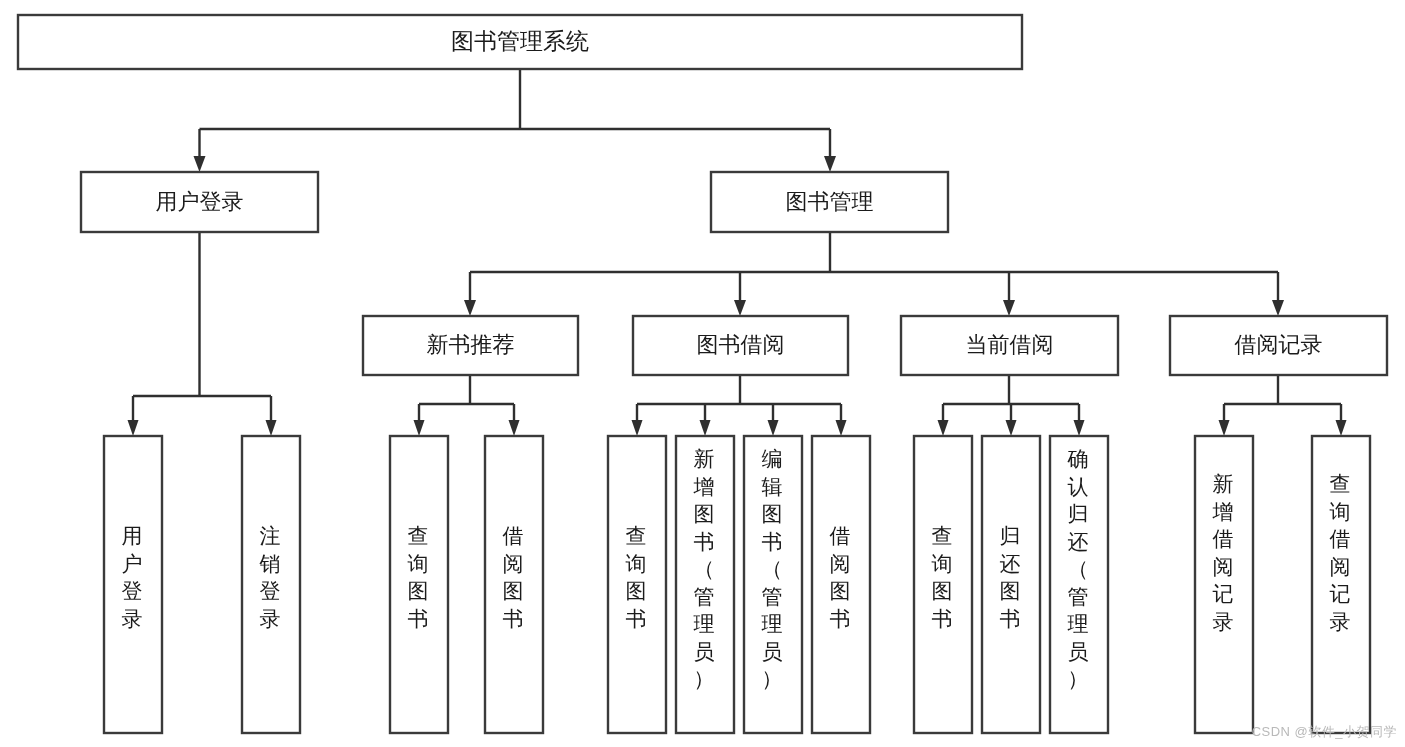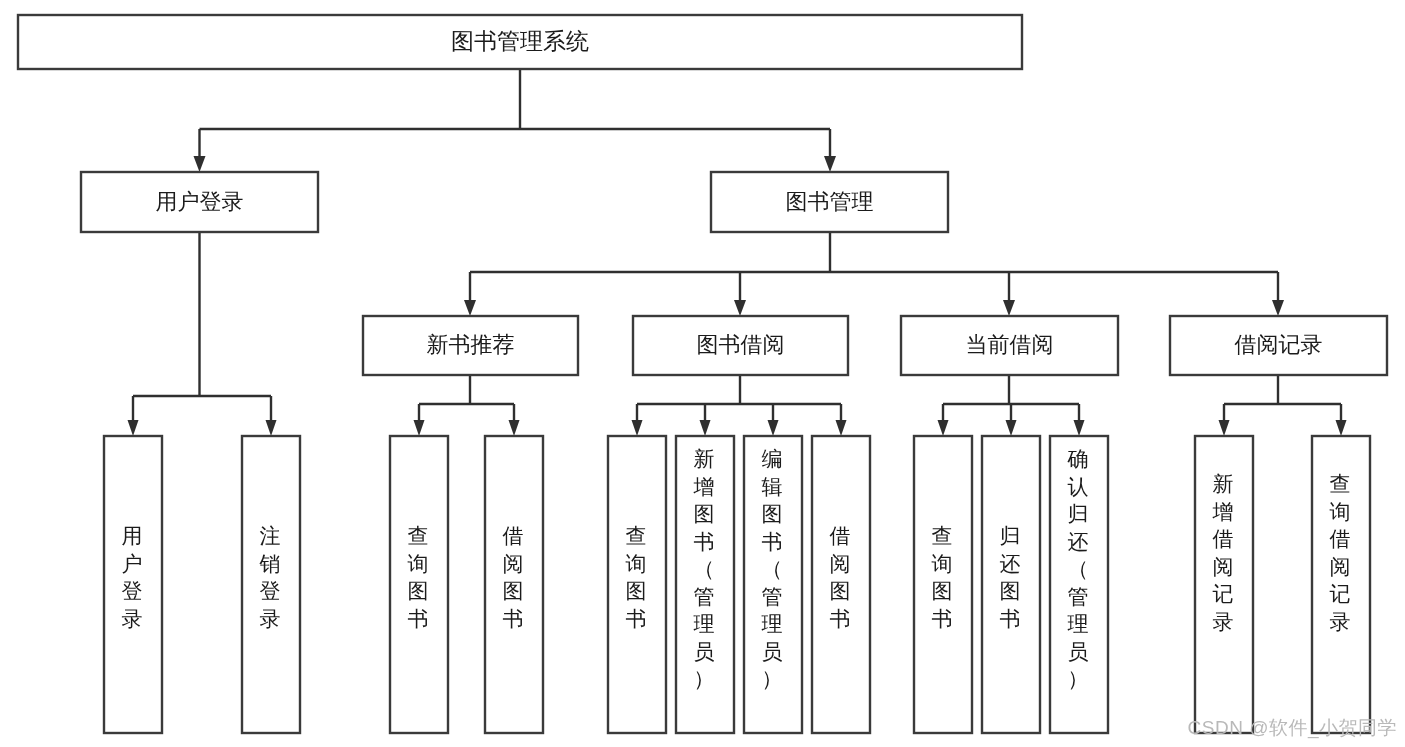--- a/index.html
+++ b/index.html
@@ -55,21 +55,21 @@
   }
   .arrow-head {
     fill: #2f2f2f;
   }
   .watermark {
     position: absolute;
     right: 8px;
     bottom: 6px;
     color: #b9b9b9;
     font-family: "Liberation Sans", "DejaVu Sans", sans-serif;
-    font-size: 19px;
+    font-size: 13px;
     white-space: nowrap;
     letter-spacing: 0.5px;
   }
 </style>
 </head>
 <body>
 
 <div id="diagram-root">
 
   <svg class="flowchart" viewBox="0 0 1405 747">

